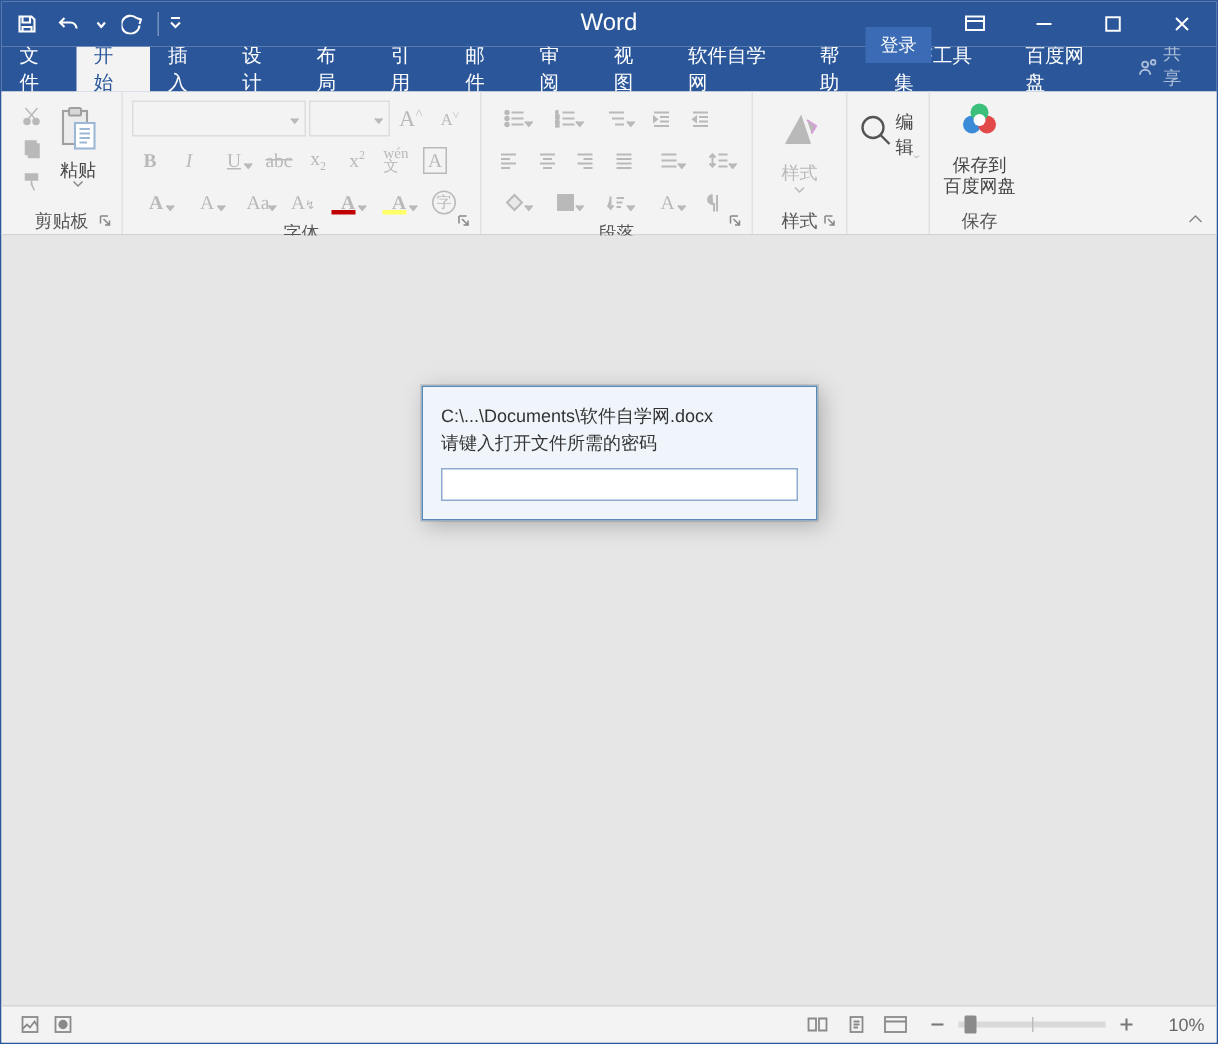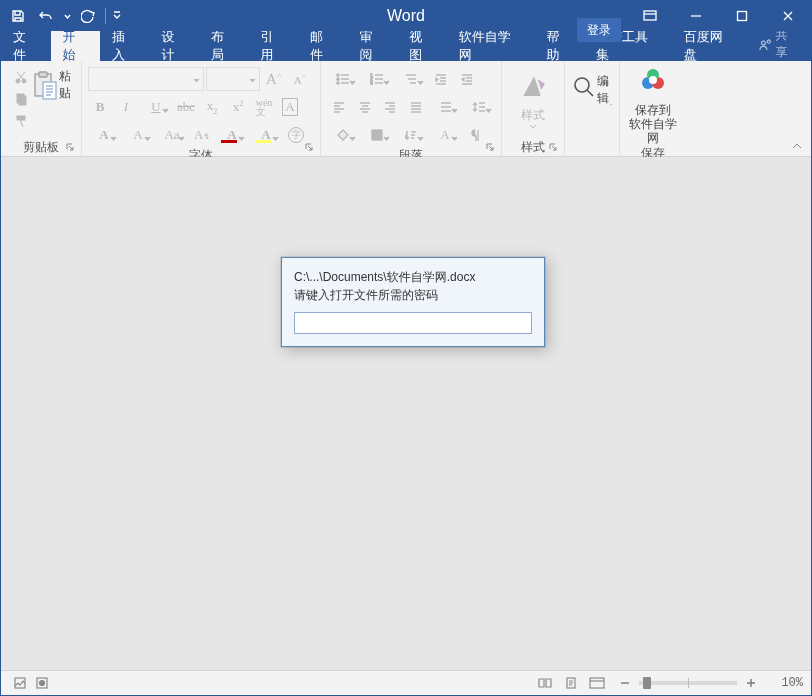--- a/index.html
+++ b/index.html
@@ -32,21 +32,21 @@
   .group{border-right:1px solid #e1e1e1;display:flex;flex-direction:column;align-items:center;padding:4px 6px 0 6px;position:relative;}
   .group .glabel{font-size:12px;color:#555;height:18px;display:flex;align-items:center;justify-content:center;width:100%;}
   .group .launcher{position:absolute;right:4px;bottom:3px;width:12px;height:12px;}
   .group .launcher svg{stroke:#888;fill:none;stroke-width:1;}
   .gbody{flex:1;display:flex;align-items:flex-start;}
 
   .disabled{color:#b9b9b9 !important;}
   .disabled svg{stroke:#b9b9b9 !important;fill:#b9b9b9 !important;}
 
   
-  .clip-big{display:flex;flex-direction:row;align-items:center;width:42px;}
+  .clip-big{display:flex;flex-direction:column;align-items:center;width:42px;}
   .clip-big .icon{height:42px;display:flex;align-items:center;justify-content:center;}
   .clip-big .lbl{font-size:12px;color:#444;margin-top:-2px;}
   .clip-big .drop{margin-top:-2px;}
   .clip-mini{display:flex;flex-direction:column;gap:2px;margin-left:2px;margin-top:2px;}
   .clip-mini .mini{width:20px;height:20px;display:flex;align-items:center;justify-content:center;}
 
   
   .fontbody{display:flex;flex-direction:column;gap:4px;padding-top:2px;width:226px;}
   .frow{display:flex;align-items:center;gap:2px;}
   .combo{height:22px;border:1px solid #cfcfcf;background:#fff;display:flex;align-items:center;padding:0 4px;color:#bfbfbf;font-size:12px;position:relative;}
@@ -91,21 +91,21 @@
   .dlg .dhelp{width:24px;height:18px;border:1px solid #9fb8d4;background:linear-gradient(#fefefe,#e4ecf5);border-radius:2px;display:flex;align-items:center;justify-content:center;margin-right:3px;}
   .dlg .dclose{width:42px;height:18px;border:1px solid #a1393a;background:linear-gradient(#e67b77,#c9403a);border-radius:2px;display:flex;align-items:center;justify-content:center;}
   .dlg .dbody{padding:10px 12px 12px;background:#f0f5fb;}
   .dlg .dtext{font-size:12px;color:#333;line-height:18px;}
   .dlg input[type=password]{width:100%;box-sizing:border-box;height:22px;border:1px solid #8faad1;margin-top:8px;padding:0 4px;font-size:12px;background:#fff;}
   .dlg .dbtns{display:flex;justify-content:flex-end;gap:10px;margin-top:16px;}
   .dlg .dbtn{min-width:72px;height:24px;border:1px solid #8a9cad;background:linear-gradient(#fefefe,#e6e9ec);font-size:12px;color:#333;display:flex;align-items:center;justify-content:center;border-radius:2px;}
   .dlg .dbtn.primary{border:1px solid #3c7fb1;box-shadow:0 0 0 1px #a7d3f3 inset;}
 
   
-  .statusbar{height:24px;background:#f3f3f3;border-top:1px solid #d4d4d4;display:flex;align-items:center;padding:0 8px;color:#666;font-size:12px;font-family:Liberation Mono, monospace;}
+  .statusbar{height:24px;background:#f3f3f3;border-top:1px solid #d4d4d4;display:flex;align-items:center;padding:0 8px;color:#666;font-size:12px;}
   .statusbar .sicon{width:22px;height:22px;display:flex;align-items:center;justify-content:center;}
   .statusbar .sicon svg{stroke:#8a8a8a;fill:none;stroke-width:1.2;}
   .statusbar .sp{flex:1;}
   .zoom{display:flex;align-items:center;gap:6px;}
   .zoom .track{width:98px;height:4px;background:#d9d9d9;position:relative;}
   .zoom .track::before{content:"";position:absolute;left:50%;top:-3px;width:1px;height:10px;background:#bdbdbd;}
   .zoom .thumb{position:absolute;top:-4px;width:8px;height:12px;background:#8a8a8a;border-radius:1px;}
   .zoom .zbtn{width:16px;height:16px;display:flex;align-items:center;justify-content:center;}
   .zoom .zbtn svg{stroke:#777;stroke-width:1.4;}
   .zoom .pct{width:38px;text-align:right;}
@@ -513,21 +513,21 @@
     <div class="group" style="border-right:none">
       <div class="gbody">
         <div class="savebody">
           <div class="icon"><svg width="30" height="28" viewBox="0 0 30 28">
                 <circle cx="10" cy="16" r="6" fill="#3b8bd8"></circle>
                 <circle cx="20" cy="16" r="6" fill="#e24a4a"></circle>
                 <circle cx="15" cy="8" r="6" fill="#3bbf7a"></circle>
                 <circle cx="15" cy="13" r="4" fill="#fff"></circle>
               </svg></div>
           <div class="lbl" style="white-space:pre-line">保存到
-软件自学网</div>
+百度网盘</div>
         </div>
       </div>
       <div class="glabel">保存</div>
     </div>
 
     <div class="ribbon-collapse">
       <svg width="12" height="8" viewBox="0 0 12 8">
           <path d="M2 6l4-4 4 4"></path>
         </svg>
     </div>

